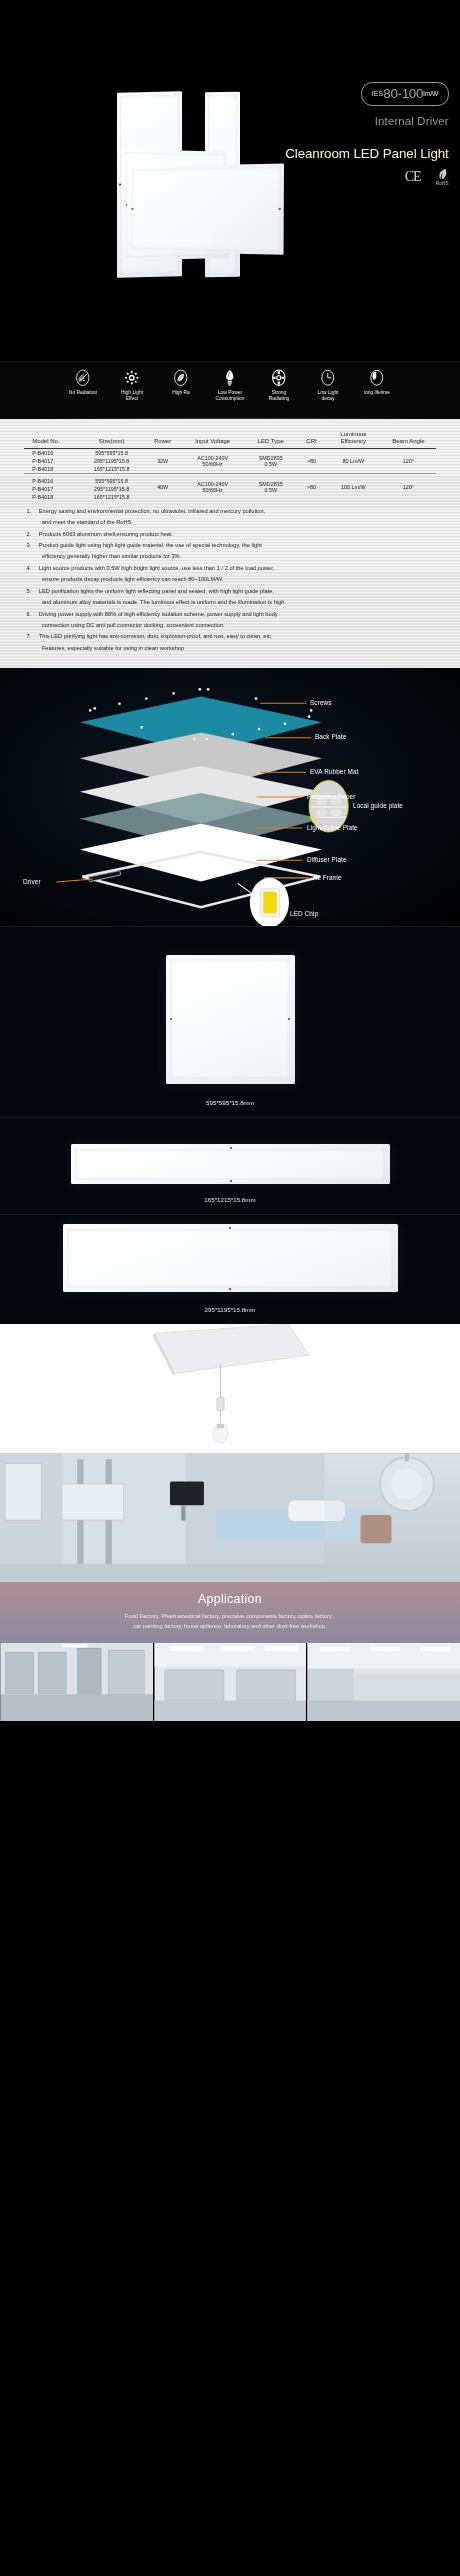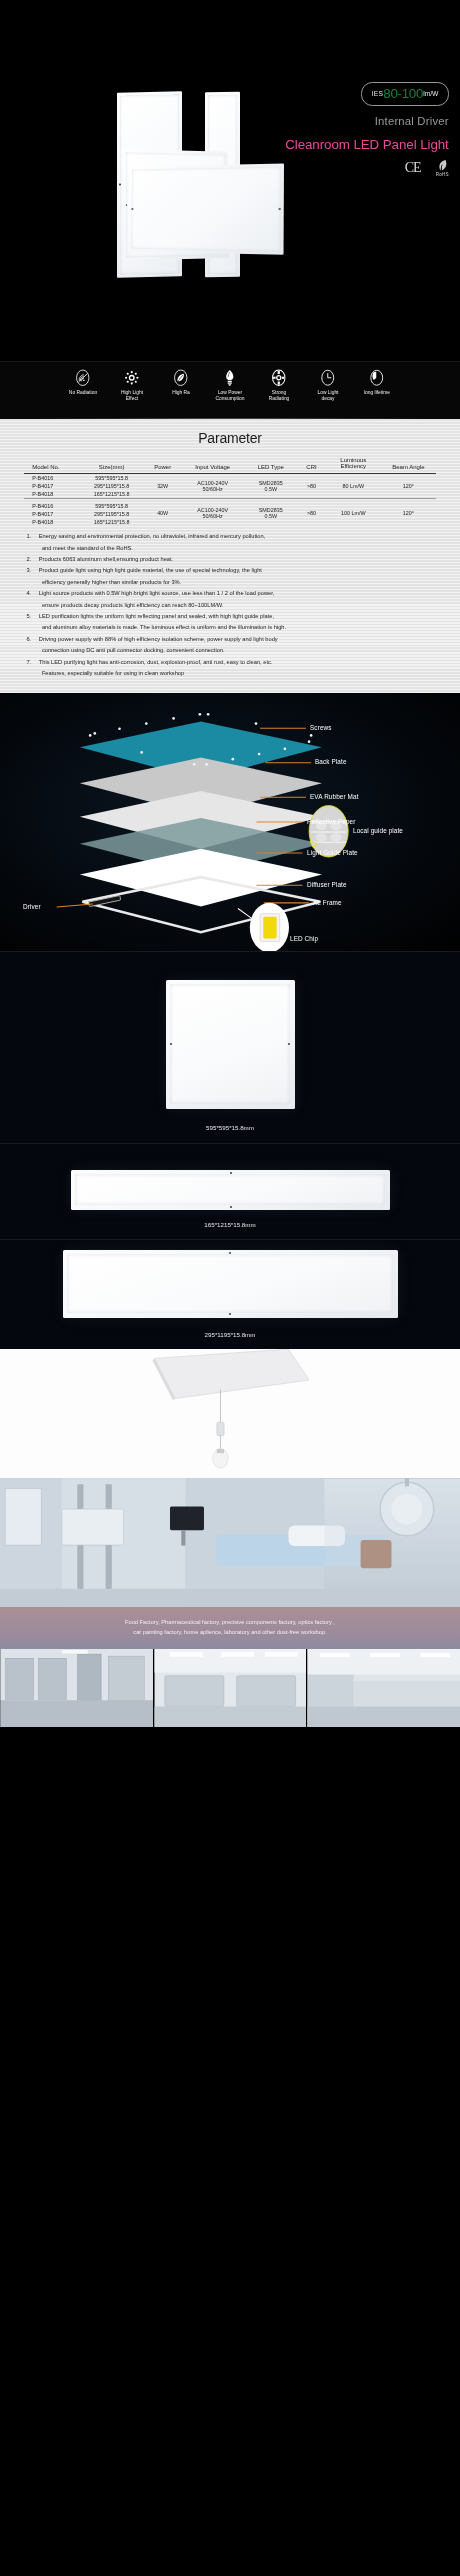--- a/index.html
+++ b/index.html
@@ -29,24 +29,24 @@
   
   .p-square { left:123px; top:150px; width:108px; height:109px;
               transform:perspective(464px) rotateY(12deg) rotateX(3deg); z-index:4;}
   .p-wide { left:123px; top:165px; width:161px; height:88px;
               transform:perspective(618px) rotateY(-16deg) rotateX(2deg); z-index:5;}
 
   .hero-right { position:absolute; right:11.3px; top:82px; width:170px; text-align:right; }
   .ies-badge { display:inline-block; border:0.8px solid #9a9a9a; border-radius:11.3px;
                padding:3.1px 9.3px 3.6px; margin-bottom:9.3px; }
   .ies-badge .ies { font-size:6.7px; color:#e9e9e9; letter-spacing:0.3px; vertical-align:middle;}
-  .ies-badge .num { font-size:13.4px; color:#15803d; vertical-align:middle; letter-spacing:-0.3px;}
+  .ies-badge .num { font-size:13.4px; color:#a3a3a3; vertical-align:middle; letter-spacing:-0.3px;}
   .ies-badge .unit{ font-size:6.7px; color:#e9e9e9; vertical-align:middle;}
-  .hero-sub { font-size:11.3px; color:#9b9b9b; font-weight:300; letter-spacing:0.2px; margin-bottom:10px;}
-  .hero-title { font-size:13.4px; color:#ec4899; font-weight:400; letter-spacing:-0.1px; margin-bottom:7.2px;}
+  .hero-sub { font-size:11.3px; color:#9b9b9b; font-weight:300; letter-spacing:0.2px; margin-bottom:19px;}
+  .hero-title { font-size:13.4px; color:#fef9c3; font-weight:400; letter-spacing:-0.1px; margin-bottom:7.2px;}
   .certs { display:flex; justify-content:flex-end; align-items:center; gap:15px; }
   .ce-mark { font-size:14px; color:#d8d8d8; font-weight:400; letter-spacing:-1px; font-family:"Liberation Serif",serif;}
   .rohs { display:flex; flex-direction:column; align-items:center; color:#cfcfcf;}
   .rohs .leaf { width:9.3px; height:13.4px; }
   .rohs .txt { font-size:4.6px; letter-spacing:0.2px; margin-top:-1px;}
 
   
   .featurebar { position:relative; width:460px; height:58px; background:#070707;
                 border-top:0.5px solid #1a1a1a; overflow:hidden;}
   .featurebar::after{ content:""; position:absolute; left:0; right:0; bottom:0; height:1.5px;
@@ -223,21 +223,20 @@
           <ellipse cx="17" cy="17" rx="11.5" ry="14.5" fill="none" stroke="#fff" stroke-width="1.7"></ellipse>
           <path d="M16 5.5v12l-5 4c-3-4-3-12 0-15 1.4-1.1 3-1.6 5-1z" fill="#fff"></path>
         </svg>
         <div class="lbl">long lifetime</div>
       </div>
 
     </div>
   </section>
 
   <section class="lightsec">
-    <h2 class="sec-title">Parameter</h2>
 
     <table class="params">
       <thead>
         <tr class="rule">
           <th style="width:54px;text-align:left;padding-left:8.2px">Model No.</th>
           <th style="width:64px">Size(mm)</th>
           <th style="width:36px">Power</th>
           <th style="width:62px">Input Voltage</th>
           <th style="width:52px">LED Type</th>
           <th style="width:28px">CRI</th>
@@ -477,20 +476,21 @@
         <rect x="700" y="120" width="60" height="55" rx="6" fill="#9d6a4f"></rect>
         <circle cx="790" cy="60" r="52" fill="#e8eef3" stroke="#b9c4cd" stroke-width="3"></circle>
         <circle cx="790" cy="60" r="30" fill="#f6f9fb"></circle>
         <rect x="786" y="0" width="8" height="16" fill="#a9b3bb"></rect>
         <rect x="630" y="0" width="263" height="250" fill="#cfd9e1" opacity=".35"></rect>
         <rect x="0" y="215" width="893" height="35" fill="#c3ccd4"></rect>
       </svg>
     </div>
 
     <div class="app-band">
+      <div class="app-title">Application</div>
       <div class="app-text">Food Factory, Pharmaceutical factory, precisive components factory, optics factory ,</div>
       <div class="app-text">car painting factory, home aplience, laboratory and other dust-free workshop.</div>
     </div>
 
     <div class="app-grid">
       <div>
         <svg width="155" height="78" viewBox="0 0 300 152">
           <rect width="300" height="152" fill="#cfd6dc"></rect>
           <rect x="0" y="0" width="300" height="100" fill="#dde3e8"></rect>
           <rect x="10" y="18" width="54" height="80" fill="#b9c2ca" stroke="#9aa5ae"></rect>

